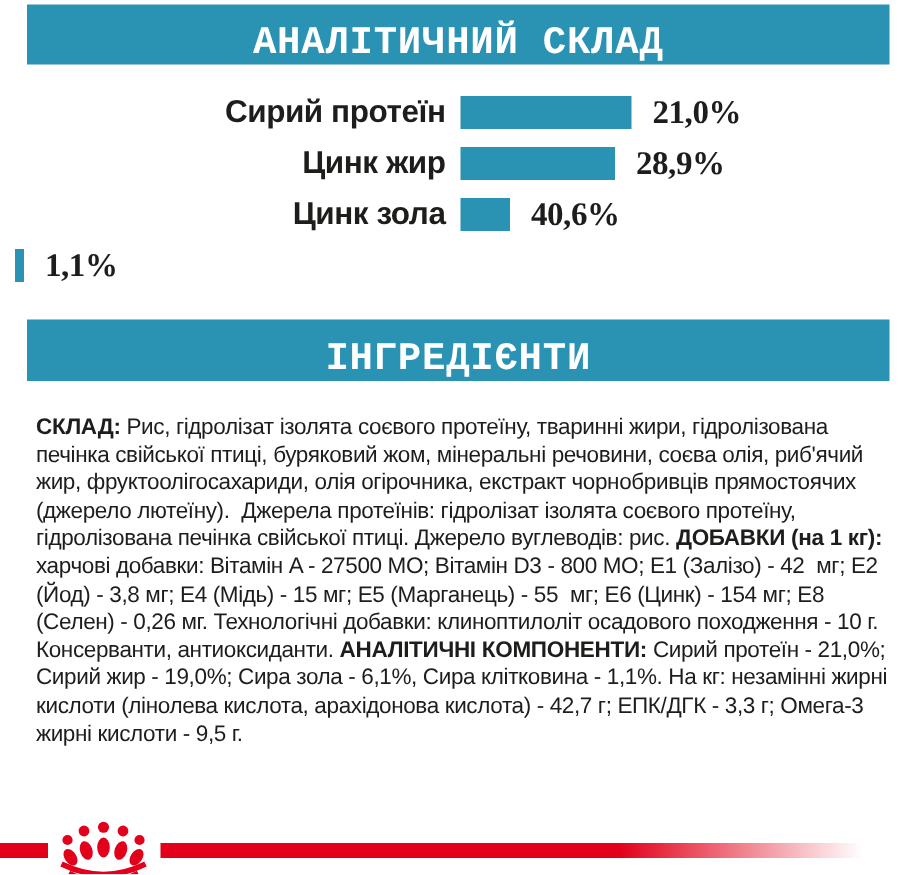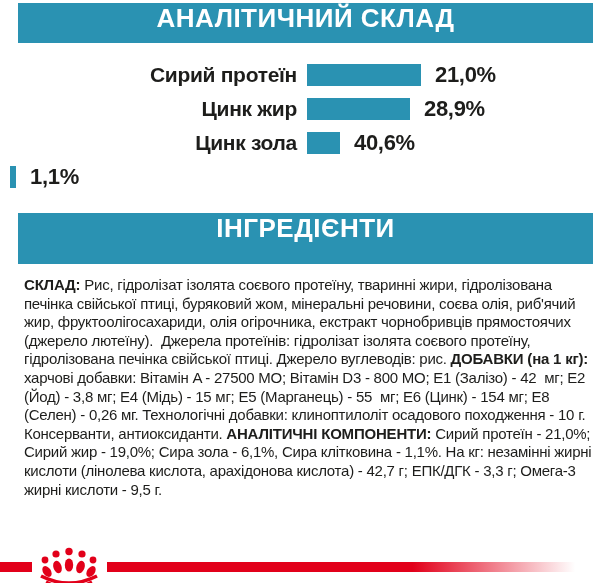--- a/index.html
+++ b/index.html
@@ -2,35 +2,35 @@
 <html><head>
 <meta charset="utf-8">
 <style>
   html,body{margin:0;padding:0;background:#ffffff;}
   .panel{
     position:relative;width:600px;height:583px;background:#ffffff;overflow:hidden;
     font-family:"Liberation Sans","DejaVu Sans",sans-serif;color:#1d1d1b;
   }
   .band{
     position:absolute;left:18px;width:575px;height:40px;background:#2a92b2;
-    display:flex;align-items:flex-start;justify-content:center;
+    display:flex;align-items:flex-end;justify-content:center;font-family:Liberation Mono, monospace;
   }
   .band span{
     color:#ffffff;font-weight:bold;font-size:26px;letter-spacing:0.5px;
   }
   #band1{top:3px;}
-  #band2{top:213px;height:51px;}
+  #band2{top:213px;height:41px;}
   .chart{position:absolute;left:0;top:64px;width:572px;}
   .chart-row{display:flex;align-items:center;height:22px;margin-bottom:12px;}
   .chart-label{
     width:297px;text-align:right;font-weight:bold;font-size:21px;
     letter-spacing:-0.3px;white-space:nowrap;
   }
   .chart-bar{height:22px;background:#2a92b2;margin-left:10px;flex:0 0 auto;}
-  .chart-value{margin-left:14px;font-weight:bold;font-size:22px;letter-spacing:-0.3px;}
+  .chart-value{margin-left:14px;font-weight:bold;font-size:22px;letter-spacing:-0.3px;font-family:Liberation Serif, serif;}
   .ingredients{
     position:absolute;left:12px;top:264px;width:580px;margin:12px;
     font-size:15px;line-height:18.6px;letter-spacing:-0.25px;
     white-space:pre-wrap;text-align:left;
   }
   .ingredients b{letter-spacing:-0.2px;}
   .stripe{position:absolute;top:562px;height:10px;}
   .stripe-left{left:0;width:32px;background:#e2001a;}
   .stripe-right{
     left:107px;width:493px;

